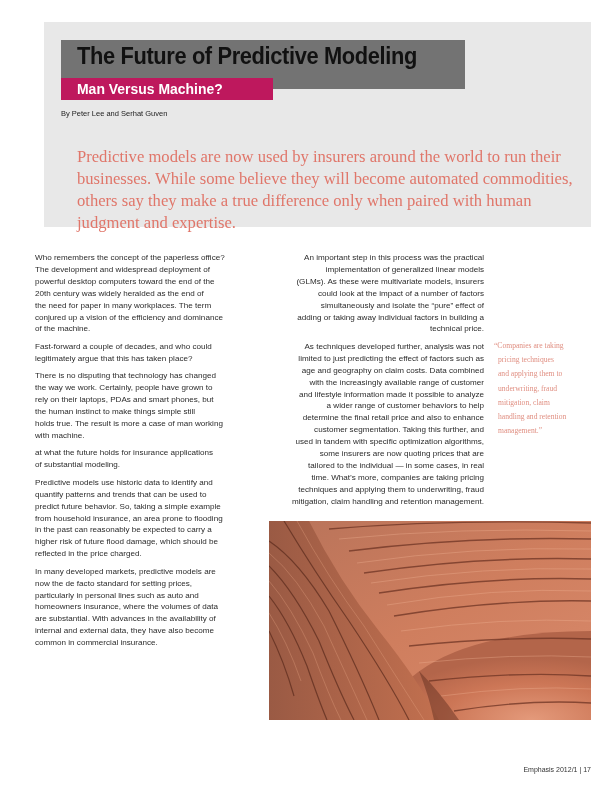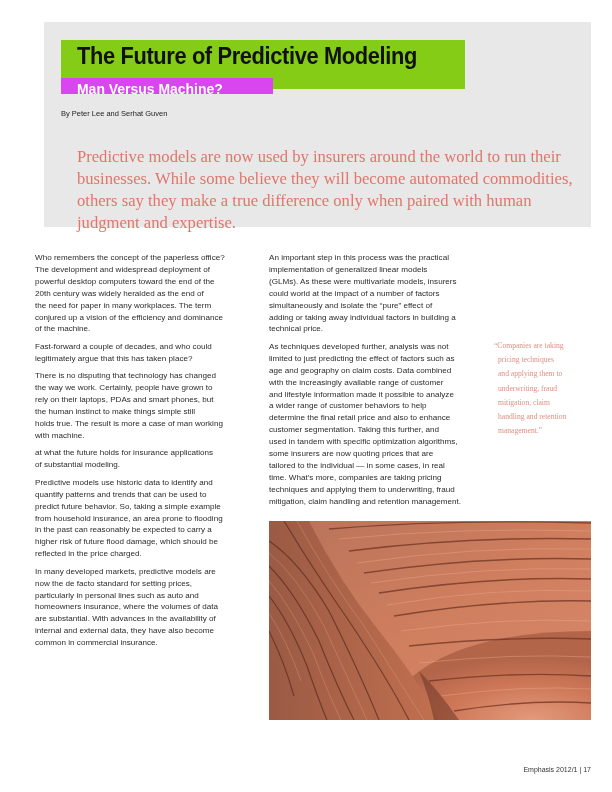--- a/index.html
+++ b/index.html
@@ -8,31 +8,31 @@
     background: #ffffff;
     font-family: "Liberation Sans", sans-serif;
     color: #2b2b2b;
   }
   .header-box {
     position: absolute; left: 44px; top: 22px; width: 547px; height: 205px;
     background: #e8e8e8;
   }
   .title-bar {
     position: absolute; left: 61px; top: 40px; width: 404px; height: 49px;
-    background: #84cc16;
+    background: #737373;
   }
   .title-text {
     position: absolute; left: 16px; top: 3px;
     font-family: "Liberation Sans", sans-serif; font-weight: bold;
     font-size: 23.5px; letter-spacing: -0.4px; color: #111;
     white-space: nowrap; transform: scaleX(0.93); transform-origin: left top;
   }
   .subtitle-bar {
-    position: absolute; left: 61px; top: 78px; width: 212px; height: 16px;
-    background: #d946ef;
+    position: absolute; left: 61px; top: 78px; width: 212px; height: 22px;
+    background: #be185d;
   }
   .subtitle-text {
     position: absolute; left: 16px; top: 2px;
     font-weight: bold; font-size: 15px; color: #ffffff; white-space: nowrap;
     transform: scaleX(0.93); transform-origin: left top;
   }
   .byline {
     position: absolute; left: 61px; top: 97px;
     font-size: 7.5px; color: #222; white-space: nowrap; margin-top: 12px;
   }
@@ -42,21 +42,21 @@
     color: #e0766a; margin: 16px;
   }
   .deck span { display: block; white-space: nowrap; }
 
   .col {
     position: absolute; font-size: 8.1px; line-height: 11.9px; color: #2b2b2b;
   }
   .col p { margin: 0 0 5.6px 0; }
   .col .ln { display: block; white-space: nowrap; }
   .col-left { left: 35px; top: 252px; width: 215px; }
-  .col-mid { left: 269px; top: 252px; width: 215px; }
+  .col-mid { left: 269px; top: 252px; width: 215px; text-align: right; }
   .section-heading {
     font-size: 11.6px; color: #e0664f; margin: 8px 0 7px 0; line-height: 14px;
   }
   .pullquote {
     position: absolute; left: 494px; top: 339px; width: 100px;
     font-family: "Liberation Serif", serif; font-size: 7.6px; line-height: 14.2px;
     color: #e08f82;
   }
   .pullquote .ln { display: block; white-space: nowrap; }
   .pullquote .ln.indent { padding-left: 4px; }
@@ -143,21 +143,21 @@
       </p>
     </div>
 </div>
 
 <div class="col col-mid">
   <div id="mid-paras">
       <p>
         <span class="ln">An important step in this process was the practical</span>
         <span class="ln">implementation of generalized linear models</span>
         <span class="ln">(GLMs). As these were multivariate models, insurers</span>
-        <span class="ln">could world at the impact of a number of factors</span>
+        <span class="ln">could look at the impact of a number of factors</span>
         <span class="ln">simultaneously and isolate the “pure” effect of</span>
         <span class="ln">adding or taking away individual factors in building a</span>
         <span class="ln">technical price.</span>
       </p>
       <p>
         <span class="ln">As techniques developed further, analysis was not</span>
         <span class="ln">limited to just predicting the effect of factors such as</span>
         <span class="ln">age and geography on claim costs. Data combined</span>
         <span class="ln">with the increasingly available range of customer</span>
         <span class="ln">and lifestyle information made it possible to analyze</span>

